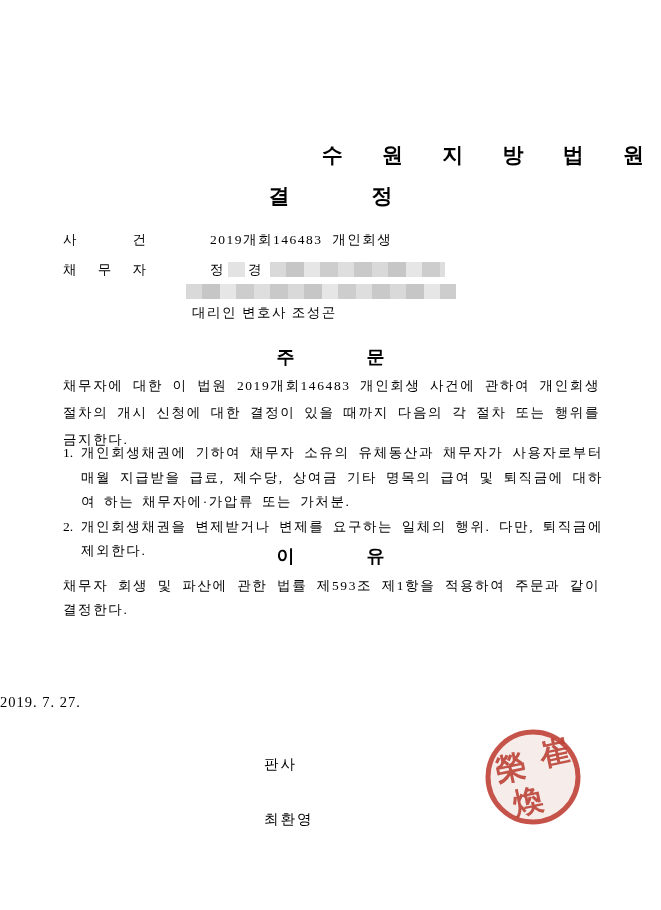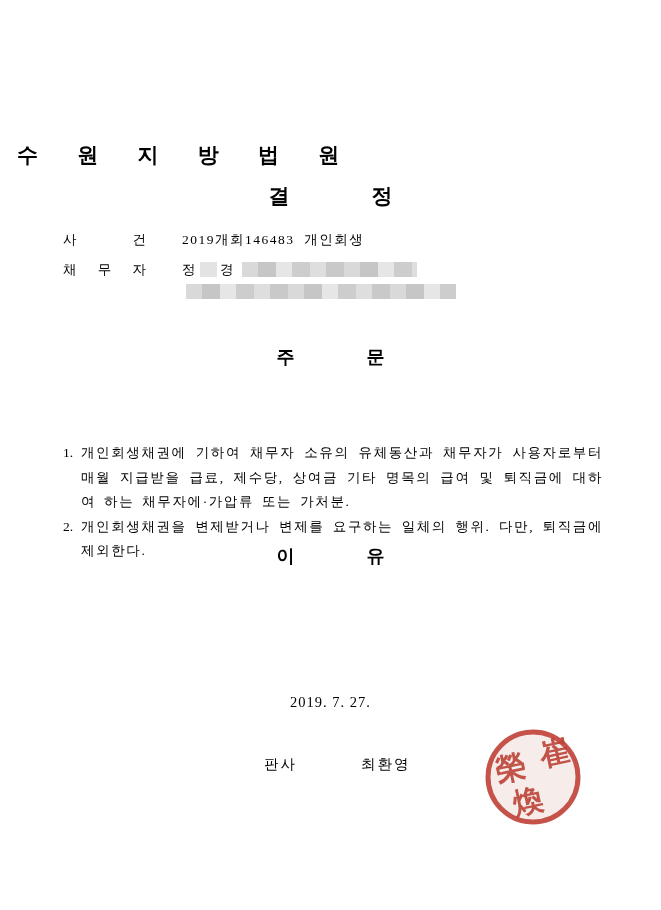--- a/index.html
+++ b/index.html
@@ -29,21 +29,21 @@
     z-index: 0;
     user-select: none;
   }
 
   .layer { position: absolute; left: 0; top: 0; width: 100%; height: 100%; z-index: 1; }
 
   
   .court-title {
     position: absolute;
     top: 141px; left: 0; width: 100%;
-    text-align: left;
+    text-align: right;
     font-size: 21px;
     font-weight: bold;
     letter-spacing: 17px;
     text-indent: 17px; 
     white-space: nowrap;
   }
   .split-heading {
     position: absolute;
     left: 0; width: 100%;
     display: flex;
@@ -65,21 +65,21 @@
     font-size: 13.5px;
     line-height: 19px;
   }
   .case-label {
     display: inline-flex;
     justify-content: space-between;
     width: 83px;
     flex: 0 0 83px;
     letter-spacing: 0;
   }
-  .case-value { margin-left: 36px; white-space: pre; letter-spacing: 1.5px; }
+  .case-value { margin-left: 64px; white-space: pre; letter-spacing: 1.5px; }
   .row-case    { top: 230px; }
   .row-debtor  { top: 260px; }
   .row-redact2 { top: 284px; }
   .row-rep     { top: 303px; }
 
   .name-line { display: inline-flex; align-items: center; gap: 3px; }
   .redact-sm {
     display: inline-block;
     width: 17px; height: 15px;
     background: #e3e3e3;
@@ -121,33 +121,34 @@
     letter-spacing: 1.6px;
     word-spacing: 3px;
     text-align: justify;
     word-break: break-all;
   }
 
   
   .decision-date {
     position: absolute;
     top: 694px; left: 0; width: 100%;
-    text-align: center;
+    text-align: left;
     font-size: 14.5px;
     letter-spacing: 1px;
     white-space: pre;
   }
   .judge-line {
     position: absolute;
     top: 755px; left: 264px;
     display: flex;
-    gap: 64px;
+    gap: 36px;
     font-size: 14.5px;
     letter-spacing: 2px;
     white-space: nowrap;
+    flex-direction: column;
   }
   .seal {
     position: absolute;
     left: 482px; top: 726px;
     width: 102px; height: 102px;
   }
   .seal text {
     font-family: "Liberation Serif", "DejaVu Serif", serif;
     font-weight: bold;
   }
@@ -186,43 +187,48 @@
         <span class="redact-sm"></span>
         <span>경</span>
         <span class="redact-bar redact-name"></span>
       </span>
     </div>
 
     <div class="case-row row-redact2">
       <span class="redact-bar redact-addr"></span>
     </div>
 
+    <div class="case-row row-rep">
+      <span class="case-value" style="margin-left:129px">대리인 변호사 조성곤</span>
+    </div>
 
     <div class="split-heading sec-heading jumun-heading">
       <span>주</span>
       <span>문</span>
     </div>
 
+    <div class="para jumun-intro">채무자에 대한 이 법원 2019개회146483 개인회생 사건에 관하여 개인회생절차의 개시 신청에 대한 결정이 있을 때까지 다음의 각 절차 또는 행위를 금지한다.</div>
 
     <div class="order-list">
       <div class="order-item">
         <span class="order-no">1.</span>
         <span class="order-text">개인회생채권에 기하여 채무자 소유의 유체동산과 채무자가 사용자로부터 매월 지급받을 급료, 제수당, 상여금 기타 명목의 급여 및 퇴직금에 대하여 하는 채무자에·가압류 또는 가처분.</span>
       </div>
       <div class="order-item">
         <span class="order-no">2.</span>
         <span class="order-text">개인회생채권을 변제받거나 변제를 요구하는 일체의 행위. 다만, 퇴직금에 제외한다.</span>
       </div>
     </div>
 
     <div class="split-heading sec-heading iyu-heading">
       <span>이</span>
       <span>유</span>
     </div>
 
+    <div class="para iyu-text">채무자 회생 및 파산에 관한 법률 제593조 제1항을 적용하여 주문과 같이 결정한다.</div>
 
     <div class="decision-date">2019. 7. 27.</div>
 
     <div class="judge-line">
       <span>판사</span>
       <span>최환영</span>
     </div>
 
     <svg class="seal" viewBox="0 0 102 102" xmlns="http://www.w3.org/2000/svg">
       <circle cx="51" cy="51" r="45" fill="#f6ecea" stroke="#c2453a" stroke-width="5" opacity="0.92"></circle>

